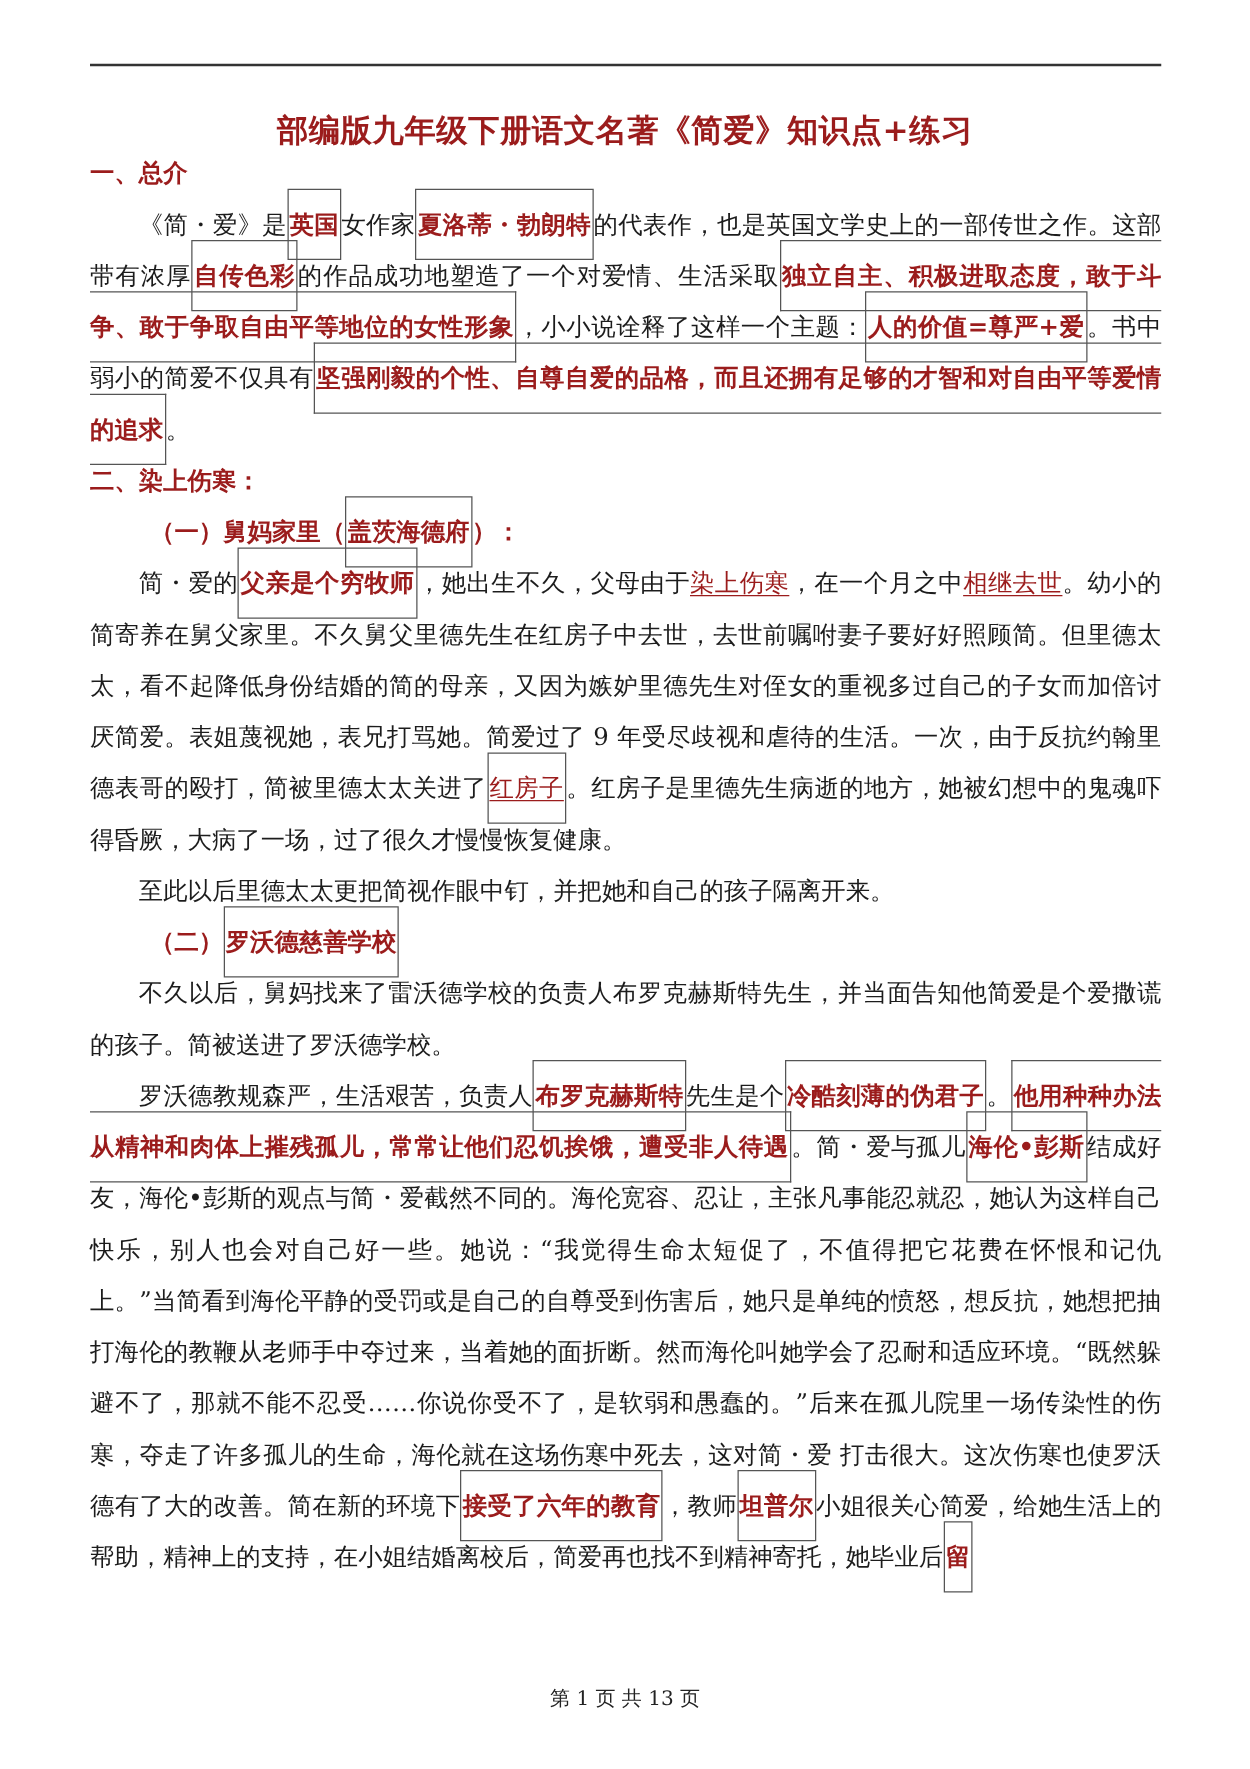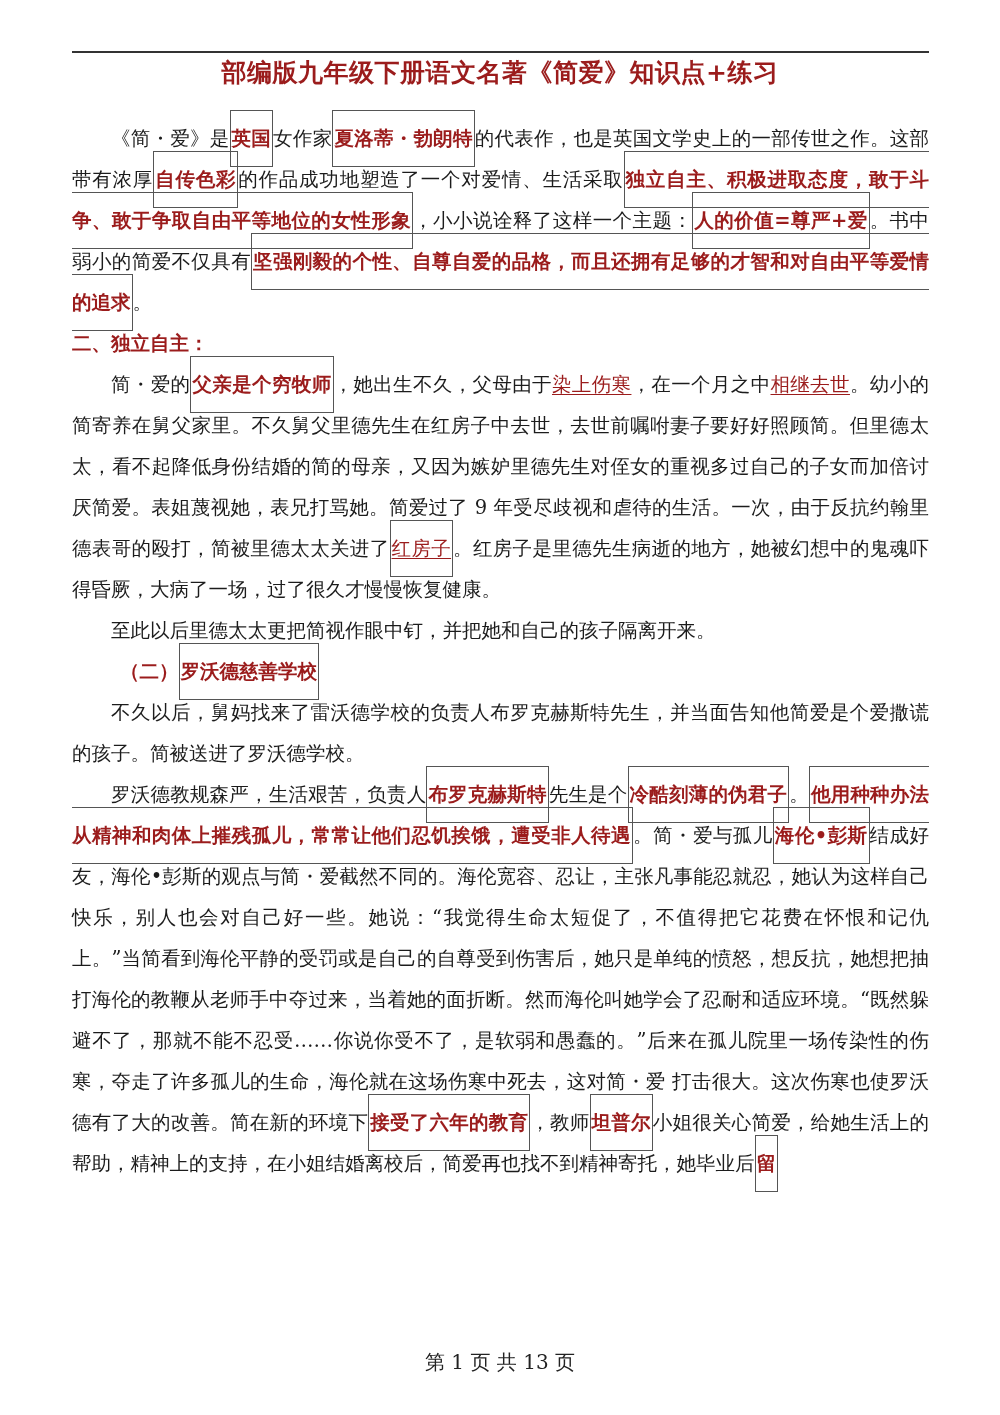--- a/index.html
+++ b/index.html
@@ -1,40 +1,42 @@
 <!DOCTYPE html>
 <html><head>
 <meta charset="utf-8">
 <style>
   html, body { margin: 0; padding: 0; background: #ffffff; }
   body { width: 1000px; height: 1415px; position: relative; overflow: hidden;
          font-family: "DejaVu Serif", "Liberation Serif", serif; color: #1c1c1c; }
   .rule { position: absolute; left: 72px; width: 857px; top: 51px; height: 0; border-top: 2px solid #333; }
-  .title { position: absolute; left: 0; width: 1000px; top: 56px; text-align: center;
+  .title { position: absolute; left: 0; width: 1000px; top: 88px; text-align: center;
            font-size: 25px; color: #9b1c1c; font-weight: bold; letter-spacing: 0.5px; }
   .content { position: absolute; left: 72px; top: 118px; width: 857px; font-size: 19.5px; line-height: 41px; }
   .h1 { color: #9b1c1c; font-weight: bold; }
   .p { text-indent: 39px; text-align: justify; }
   .lead { color: #9b1c1c; font-weight: bold; padding-left: 31px; }
   .h2 { color: #9b1c1c; font-weight: bold; padding-left: 48px; }
   .box { border: 1.5px solid #555; color: #9b1c1c; font-weight: bold; padding: 16px 1px; }
   .ul { color: #9b1c1c; font-weight: normal; text-decoration: underline; text-underline-offset: 3px; }
-  .footer { position: absolute; left: 0; width: 1000px; top: 1349px; text-align: center; font-size: 20px; color: #222; }
+  .footer { position: absolute; left: 0; width: 1000px; top: 1349px; text-align: center; font-size: 16px; color: #222; }
 </style>
 </head>
 <body>
 
 <div class="rule"></div>
 <div class="title">部编版九年级下册语文名著《简爱》知识点+练习</div>
 
 <div class="content">
+  <div class="h1">一、总介</div>
   <div class="p"><span>《简・爱》是</span><span class="box">英国</span><span>女作家</span><span class="box">夏洛蒂・勃朗特</span><span>的代表作，也是英国文学史上的一部传世之作。这部带有浓厚</span><span class="box">自传色彩</span><span>的作品成功地塑造了一个对爱情、生活采取</span><span class="box">独立自主、积极进取态度，敢于斗争、敢于争取自由平等地位的女性形象</span><span>，小小说诠释了这样一个主题：</span><span class="box">人的价值=尊严+爱</span><span>。书中弱小的简爱不仅具有</span><span class="box">坚强刚毅的个性、自尊自爱的品格，而且还拥有足够的才智和对自由平等爱情的追求</span><span>。</span></div>
 
-  <div class="h1">二、独立自主：</div>
+  <div class="h1">二、染上伤寒：</div>
 
+  <div class="h2"><span>（一）舅妈家里（</span><span class="box">盖茨海德府</span><span>）：</span></div>
   <div class="p"><span>简・爱的</span><span class="box">父亲是个穷牧师</span><span>，她出生不久，父母由于</span><span class="ul">染上伤寒</span><span>，在一个月之中</span><span class="ul">相继去世</span><span>。幼小的简寄养在舅父家里。不久舅父里德先生在红房子中去世，去世前嘱咐妻子要好好照顾简。但里德太太，看不起降低身份结婚的简的母亲，又因为嫉妒里德先生对侄女的重视多过自己的子女而加倍讨厌简爱。表姐蔑视她，表兄打骂她。简爱过了 9 年受尽歧视和虐待的生活。一次，由于反抗约翰里德表哥的殴打，简被里德太太关进了</span><span class="box ul">红房子</span><span>。红房子是里德先生病逝的地方，她被幻想中的鬼魂吓得昏厥，大病了一场，过了很久才慢慢恢复健康。</span></div>
   <div class="p">至此以后里德太太更把简视作眼中钉，并把她和自己的孩子隔离开来。</div>
 
   <div class="h2"><span>（二）</span><span class="box">罗沃德慈善学校</span></div>
   <div class="p">不久以后，舅妈找来了雷沃德学校的负责人布罗克赫斯特先生，并当面告知他简爱是个爱撒谎的孩子。简被送进了罗沃德学校。</div>
   <div class="p"><span>罗沃德教规森严，生活艰苦，负责人</span><span class="box">布罗克赫斯特</span><span>先生是个</span><span class="box">冷酷刻薄的伪君子</span><span>。</span><span class="box">他用种种办法从精神和肉体上摧残孤儿，常常让他们忍饥挨饿，遭受非人待遇</span><span>。简・爱与孤儿</span><span class="box">海伦•彭斯</span><span>结成好友，海伦•彭斯的观点与简・爱截然不同的。海伦宽容、忍让，主张凡事能忍就忍，她认为这样自己快乐，别人也会对自己好一些。她说：“我觉得生命太短促了，不值得把它花费在怀恨和记仇上。”当简看到海伦平静的受罚或是自己的自尊受到伤害后，她只是单纯的愤怒，想反抗，她想把抽打海伦的教鞭从老师手中夺过来，当着她的面折断。然而海伦叫她学会了忍耐和适应环境。“既然躲避不了，那就不能不忍受……你说你受不了，是软弱和愚蠢的。”后来在孤儿院里一场传染性的伤寒，夺走了许多孤儿的生命，海伦就在这场伤寒中死去，这对简・爱 打击很大。这次伤寒也使罗沃德有了大的改善。简在新的环境下</span><span class="box">接受了六年的教育</span><span>，教师</span><span class="box">坦普尔</span><span>小姐很关心简爱，给她生活上的帮助，精神上的支持，在小姐结婚离校后，简爱再也找不到精神寄托，她毕业后</span><span class="box">留</span></div>
 </div>
 
 <div class="footer">第 1 页 共 13 页</div>
 

